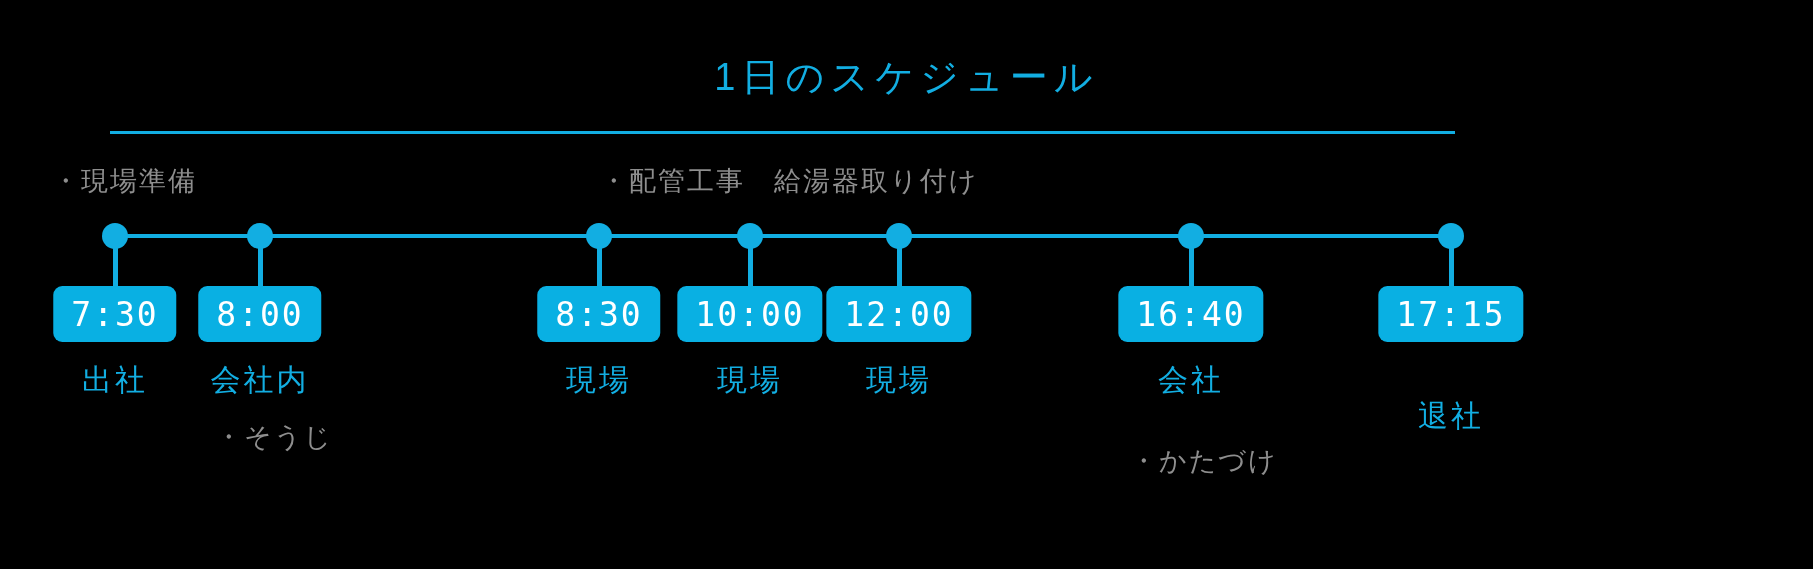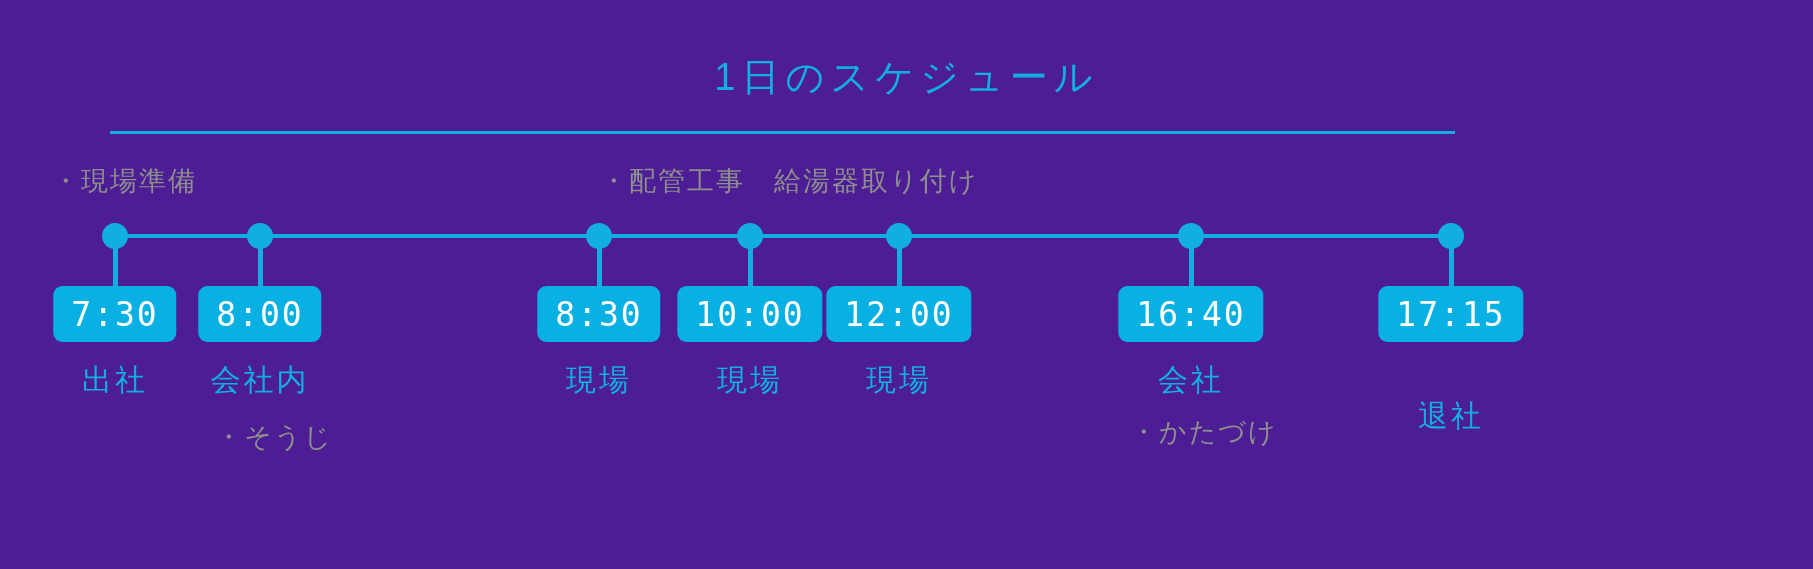--- a/index.html
+++ b/index.html
@@ -12,21 +12,21 @@
     height: 569px;
     font-family: "Liberation Sans", "DejaVu Sans", sans-serif;
     overflow: hidden;
     position: relative;
   }
 
   #canvas {
     position: relative;
     width: 1813px;
     height: 569px;
-    background: #4c1d95;
+    background: #000000;
   }
 
   
   .title {
     position: absolute;
     left: 0;
     top: 52px;
     width: 1813px;
     text-align: center;
     color: #12AEE2;
@@ -51,21 +51,21 @@
     color: #8e8e8e;
     font-size: 27px;
     letter-spacing: 2px;
     white-space: nowrap;
   }
   .note-prep  { left: 52px;  top: 163px; }
   .note-pipe  { left: 600px; top: 163px; }
 
   
   .note-clean { left: 215px;  top: 419px; }
-  .note-tidy  { left: 1130px; top: 414px; font-family: Liberation Mono, monospace; }
+  .note-tidy  { left: 1130px; top: 443px; font-family: Liberation Mono, monospace; }
 
   
   .timeline-axis {
     position: absolute;
     left: 113px;
     top: 234px;
     width: 1340px;
     height: 4px;
     background: #12AEE2;
   }

